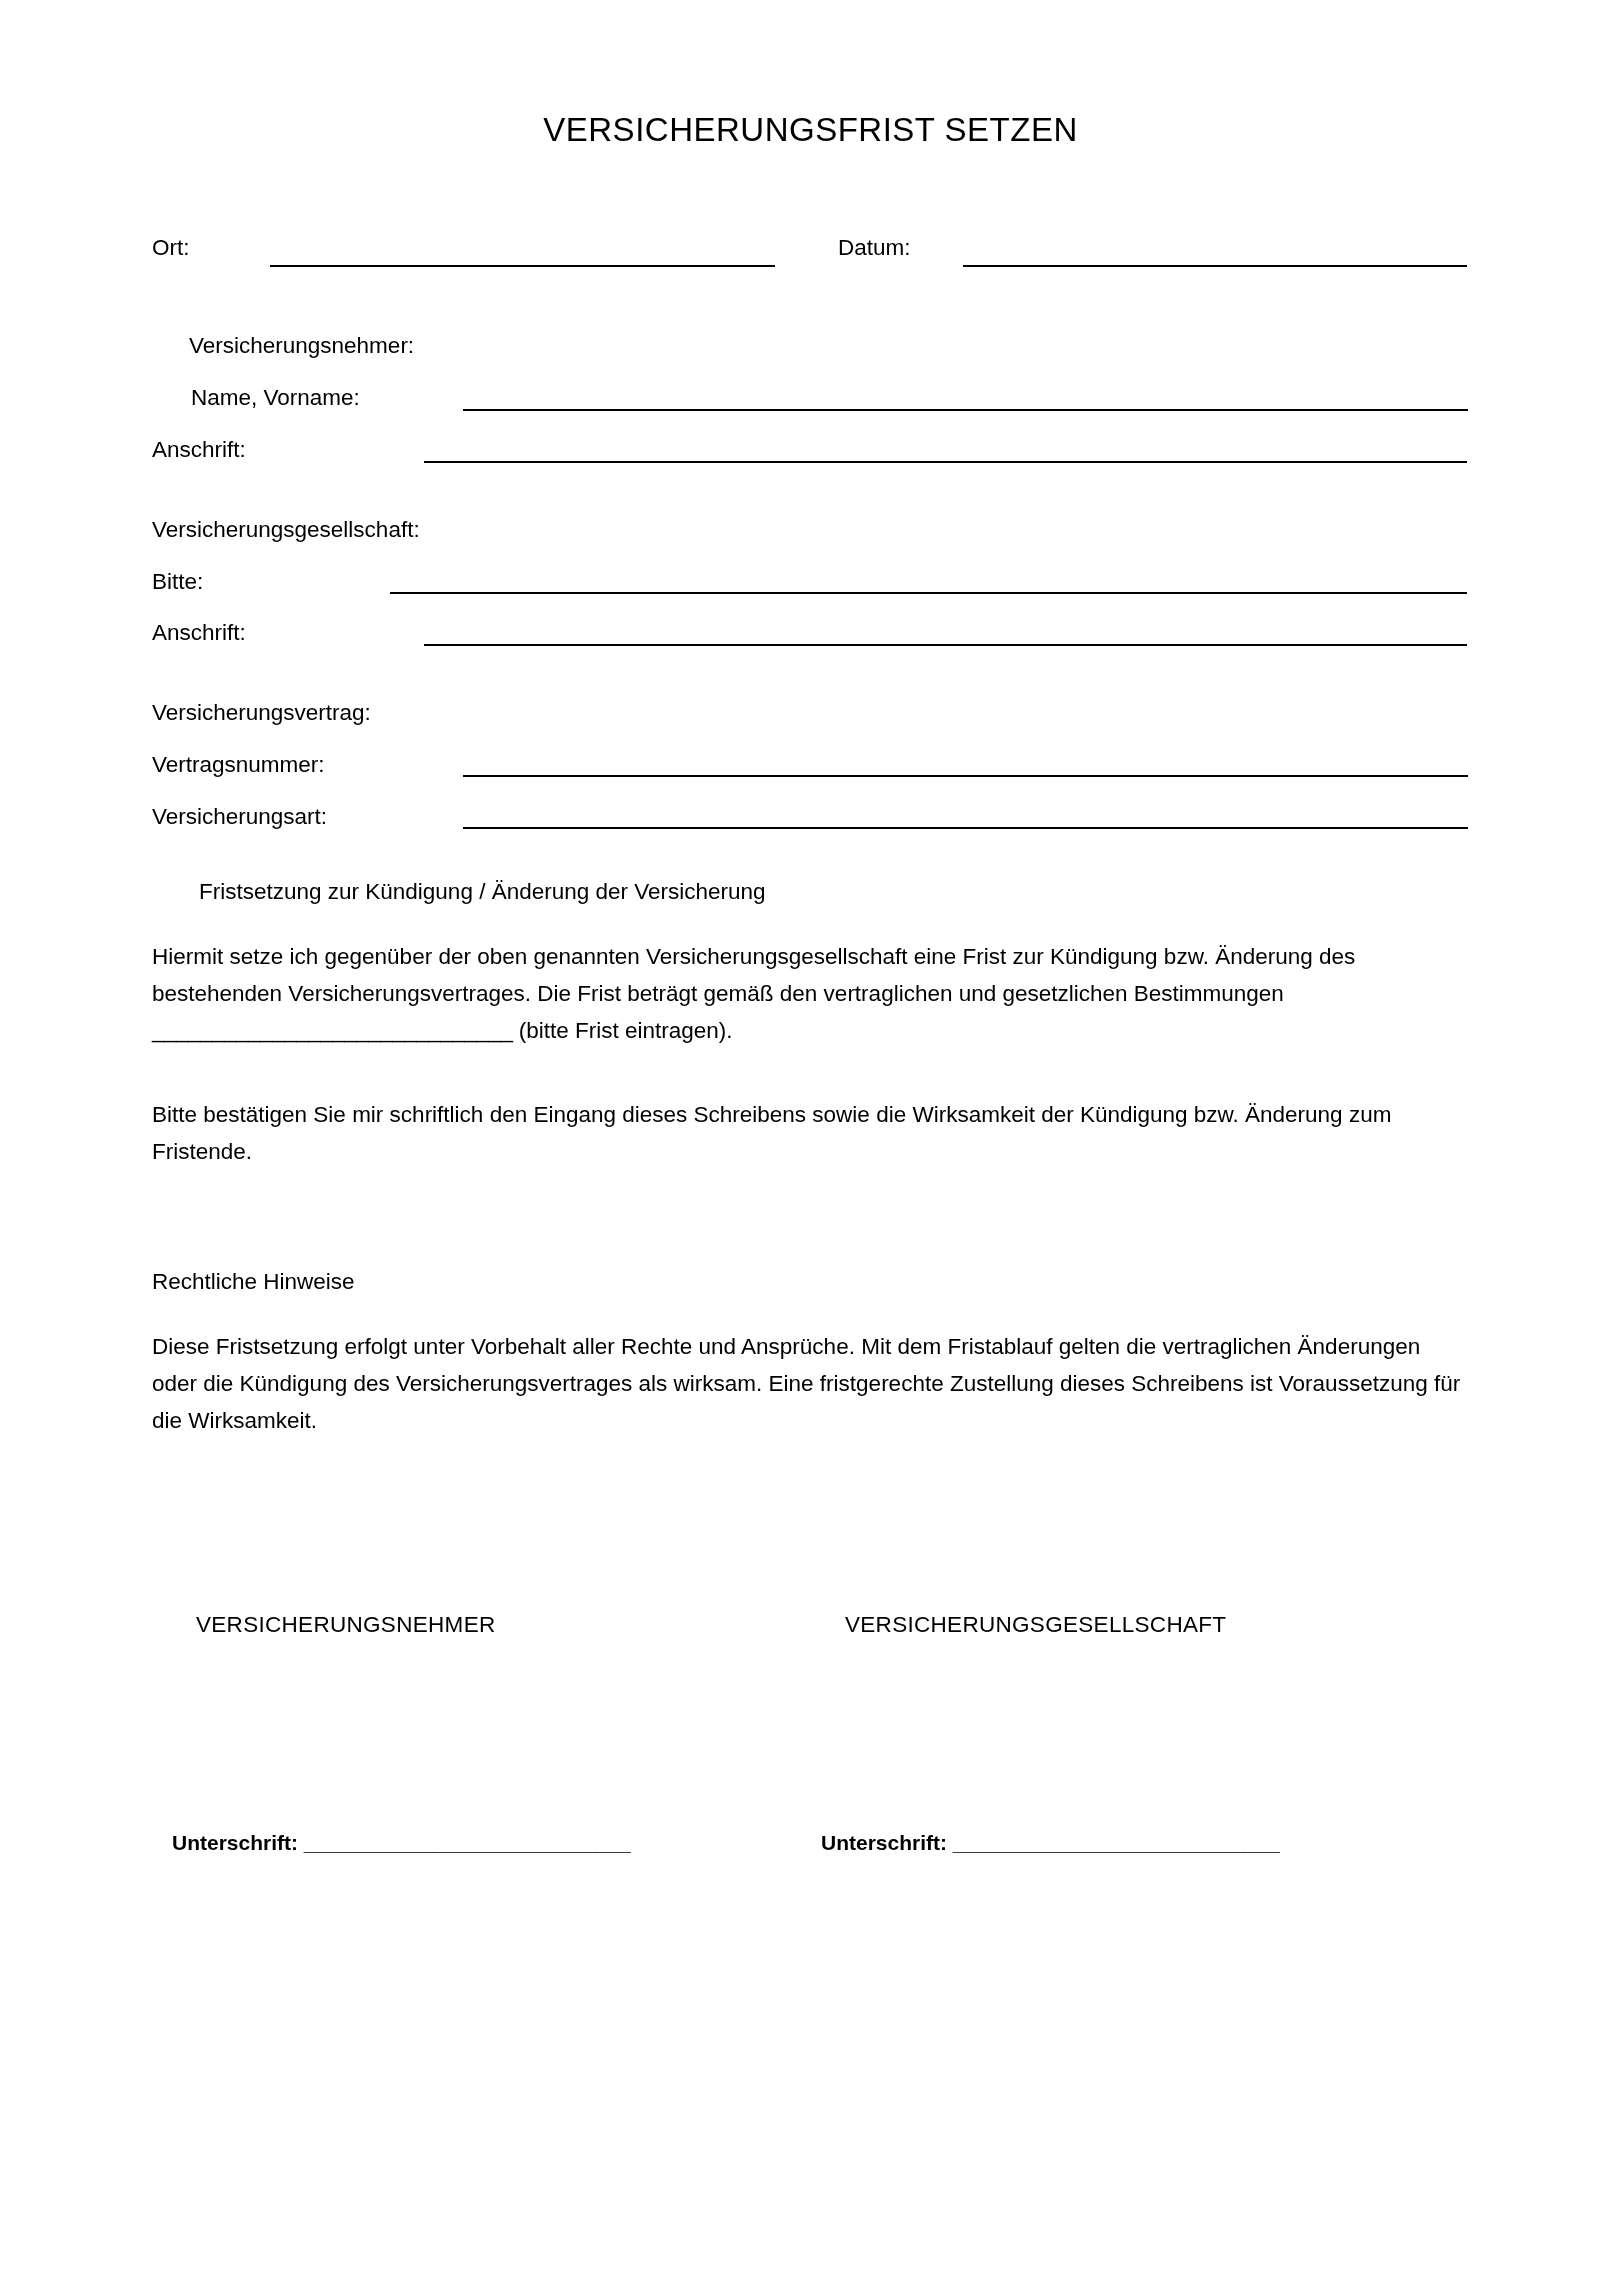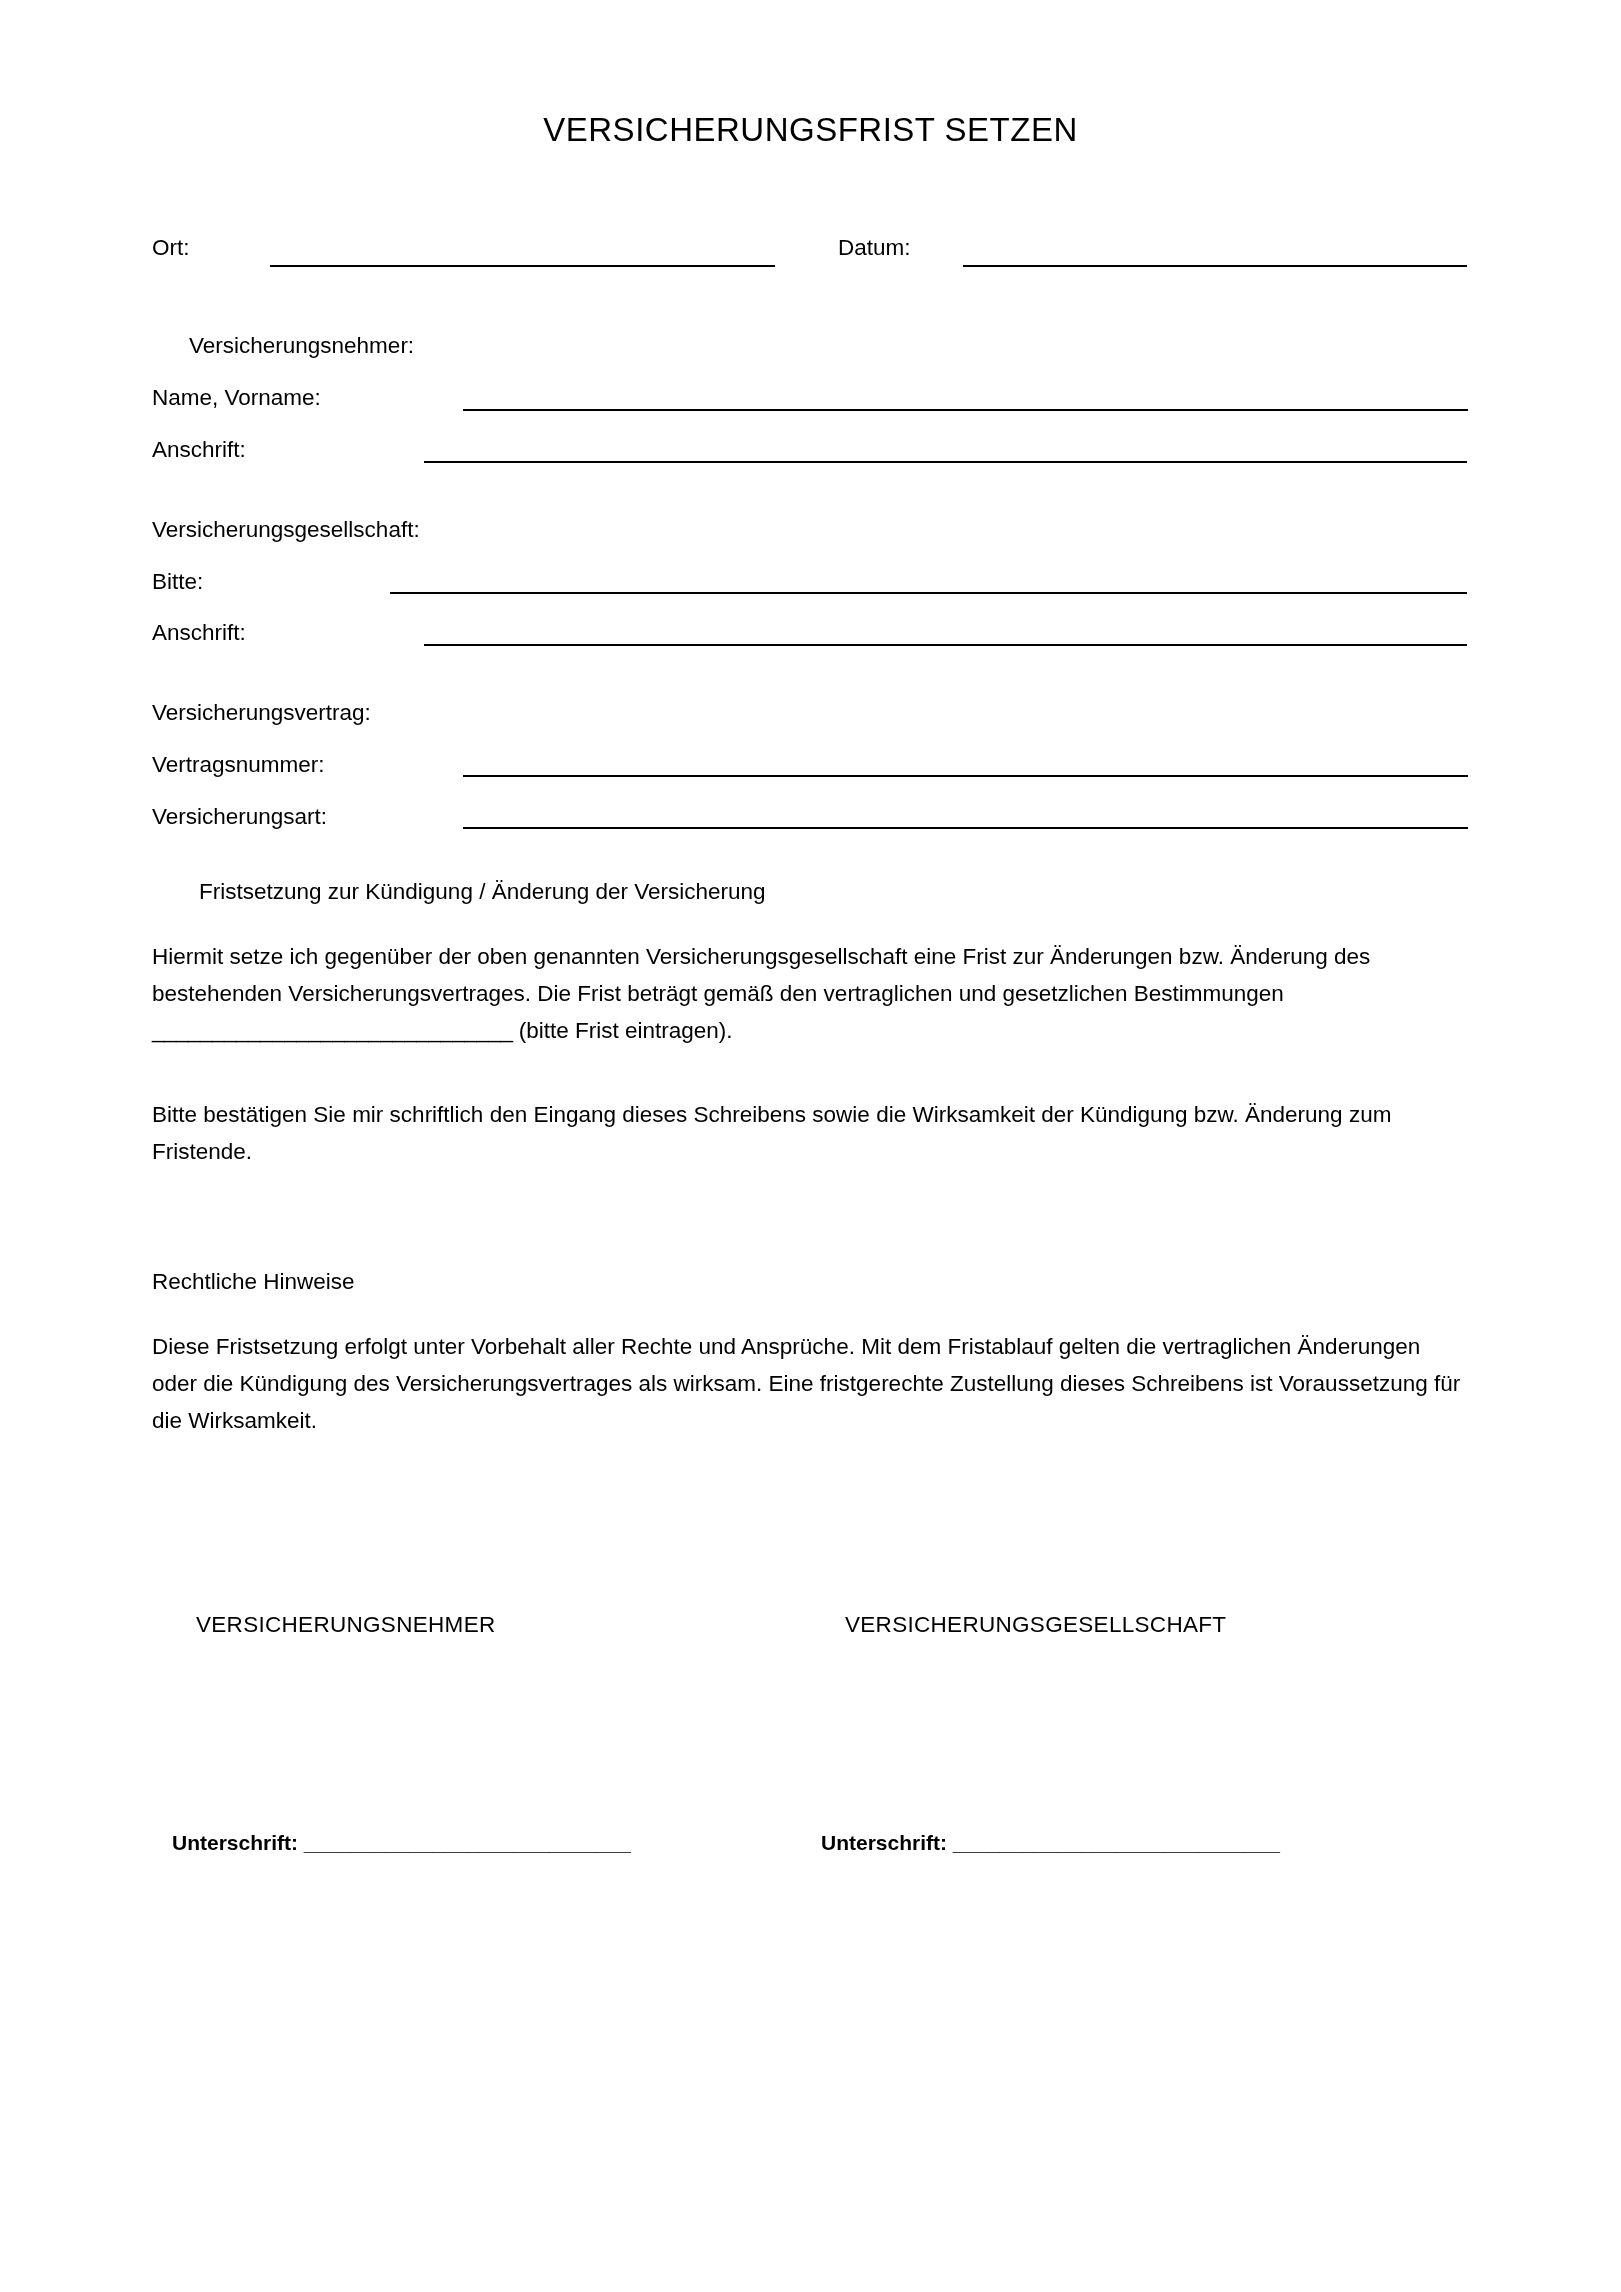--- a/index.html
+++ b/index.html
@@ -115,21 +115,21 @@
   </div>
   <div class="rule" style="top:265px; left:270px; width:505px;"></div>
 
   <div class="field-row" style="top:233px; left:838px;">
     <span class="field-label">Datum:</span>
   </div>
   <div class="rule" style="top:265px; left:963px; width:504px;"></div>
 
   <div class="line-text" style="top:331px;margin-left:37px;">Versicherungsnehmer:</div>
 
-  <div class="line-text" style="top:383px;">Name, Vorname:</div>
+  <div class="line-text" style="top:383px;margin-left:39px;">Name, Vorname:</div>
   <div class="rule" style="top:409px; left:463px; width:1005px;"></div>
 
   <div class="line-text" style="top:435px;">Anschrift:</div>
   <div class="rule" style="top:461px; left:424px; width:1043px;"></div>
 
   <div class="line-text" style="top:515px;">Versicherungsgesellschaft:</div>
 
   <div class="line-text" style="top:567px;">Bitte:</div>
   <div class="rule" style="top:592px; left:390px; width:1077px;"></div>
 
@@ -140,21 +140,21 @@
 
   <div class="line-text" style="top:750px;">Vertragsnummer:</div>
   <div class="rule" style="top:775px; left:463px; width:1005px;"></div>
 
   <div class="line-text" style="top:802px;">Versicherungsart:</div>
   <div class="rule" style="top:827px; left:463px; width:1005px;"></div>
 
   <div class="sub-head" style="top:877px;margin-left:47px;">Fristsetzung zur Kündigung / Änderung der Versicherung</div>
 
   <div class="para" style="top:938px;">
-    <span>Hiermit setze ich gegenüber der oben genannten Versicherungsgesellschaft eine Frist zur Änderungen bzw. Änderung des bestehenden Versicherungsvertrages. Die Frist beträgt gemäß den vertraglichen und gesetzlichen Bestimmungen </span><span class="blank-inline">______________________________</span><span> (bitte Frist eintragen).</span>
+    <span>Hiermit setze ich gegenüber der oben genannten Versicherungsgesellschaft eine Frist zur Kündigung bzw. Änderung des bestehenden Versicherungsvertrages. Die Frist beträgt gemäß den vertraglichen und gesetzlichen Bestimmungen </span><span class="blank-inline">______________________________</span><span> (bitte Frist eintragen).</span>
   </div>
 
   <div class="para" style="top:1096px;">Bitte bestätigen Sie mir schriftlich den Eingang dieses Schreibens sowie die Wirksamkeit der Kündigung bzw. Änderung zum Fristende.</div>
 
   <div class="sub-head" style="top:1267px;">Rechtliche Hinweise</div>
 
   <div class="para" style="top:1328px;">Diese Fristsetzung erfolgt unter Vorbehalt aller Rechte und Ansprüche. Mit dem Fristablauf gelten die vertraglichen Änderungen oder die Kündigung des Versicherungsvertrages als wirksam. Eine fristgerechte Zustellung dieses Schreibens ist Voraussetzung für die Wirksamkeit.</div>
 
   <div class="sig-head" style="top:1610px; left:172px;">VERSICHERUNGSNEHMER</div>
 

